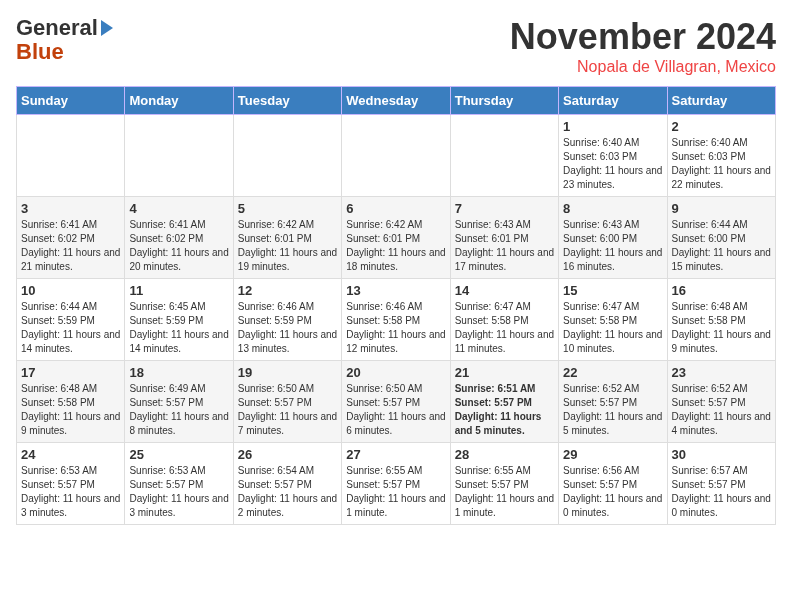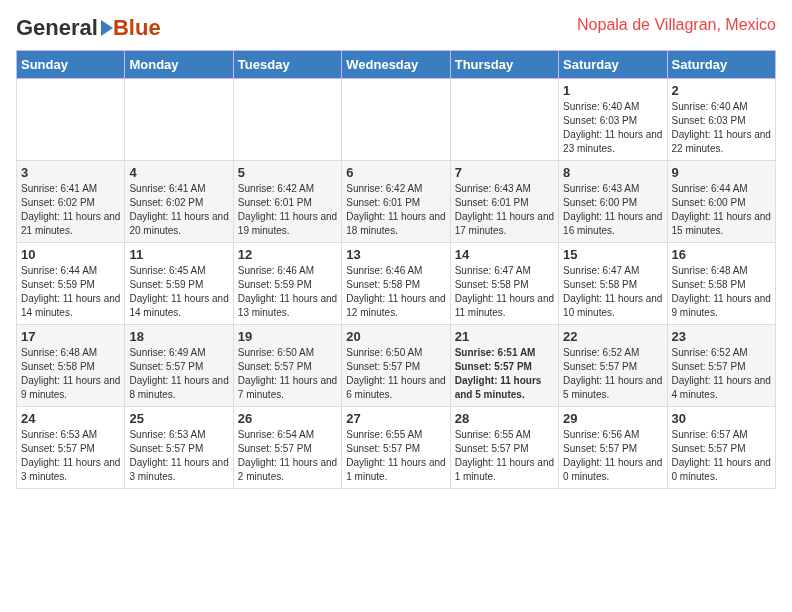--- a/index.html
+++ b/index.html
@@ -11,21 +11,21 @@
       padding: 16px;
     }
     .header {
       display: flex;
       justify-content: space-between;
       align-items: flex-start;
       margin-bottom: 10px;
     }
     .logo {
       display: flex;
-      flex-direction: row;
+      flex-direction: column;
       line-height: 1.1;
     }
     .title-block {
       text-align: right;
     }
     .month-title {
       font-size: 36px;
       font-weight: bold;
       color: #333;
     }
@@ -79,20 +79,21 @@
 
 <div class="header">
   <div class="logo">
     <div style="display:flex; align-items:center;">
       <span style="font-size:22px; font-weight:bold; color:#333;">General</span>
       <span style="display:inline-block; width:0; height:0; border-top:8px solid transparent; border-bottom:8px solid transparent; border-left:12px solid #3a7ebf; margin-left:3px;"></span>
     </div>
     <span style="font-size:22px; font-weight:bold; color:#c2410c;">Blue</span>
   </div>
   <div class="title-block">
+    <div class="month-title">November 2024</div>
     <div class="location-title">Nopala de Villagran, Mexico</div>
   </div>
 </div>
 
 <table>
   <thead>
     <tr>
     <th>Sunday</th>
         <th>Monday</th>
         <th>Tuesday</th>

